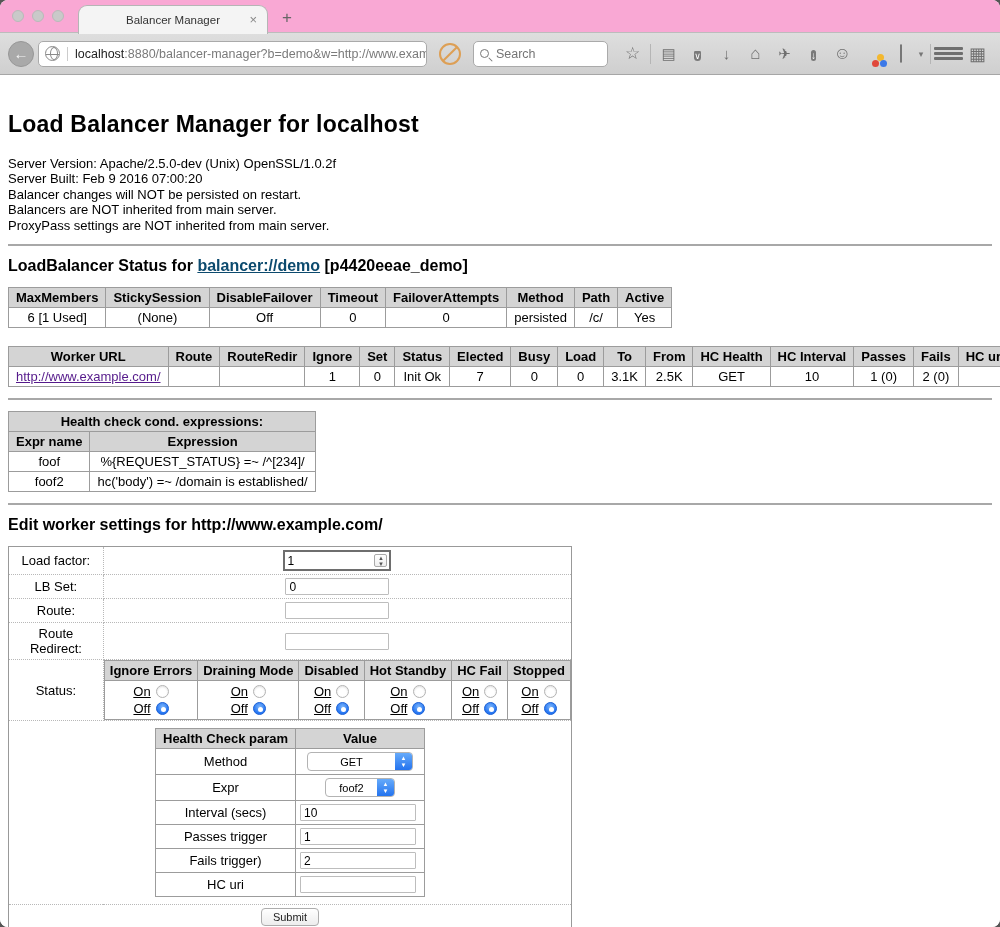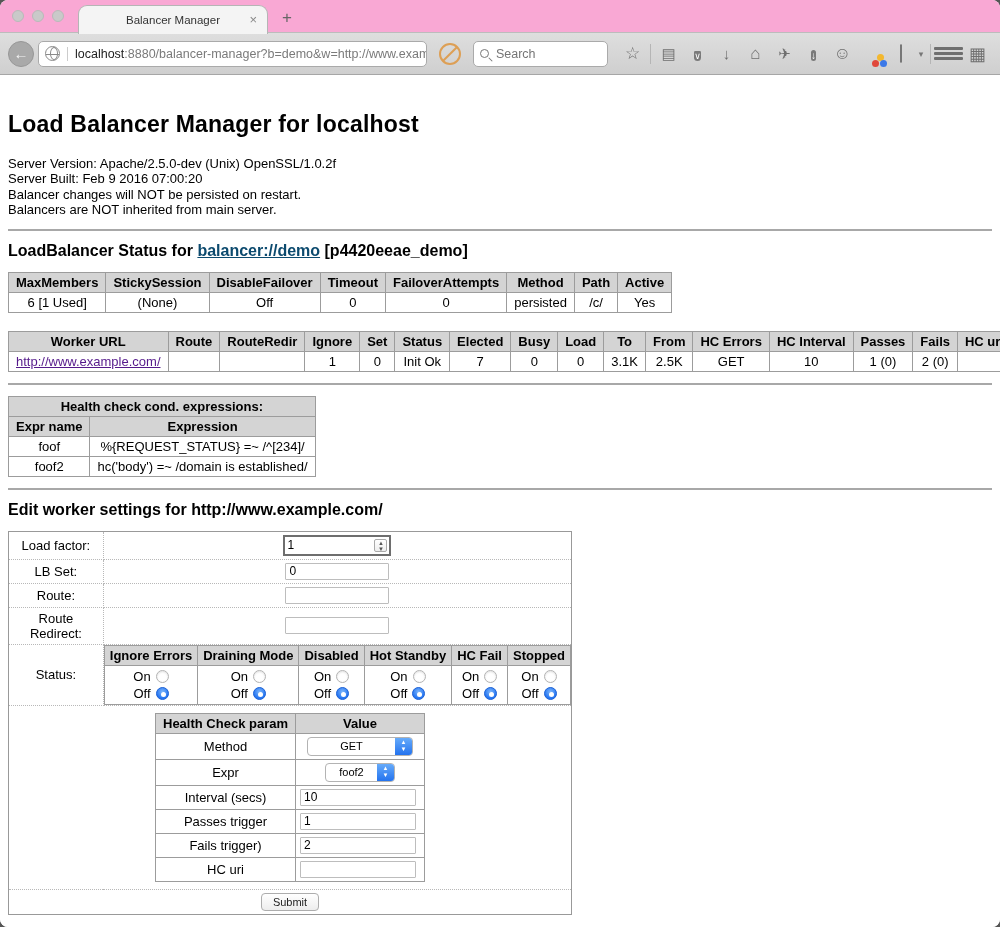--- a/index.html
+++ b/index.html
@@ -81,21 +81,21 @@
               font-family:inherit; border-radius:1px; }
   .numwrap { display:inline-flex; align-items:center; border:2px solid #6e6e6e; height:21px; width:108px;
              padding:0 2px; background:#fff; }
   .numwrap input { border:none; outline:none; flex:1; width:70px; font-size:12px; font-family:inherit; }
   .spin { width:13px; height:13px; border:1px solid #aaa; border-radius:2px; font-size:6px; line-height:6px;
           text-align:center; color:#555; background:linear-gradient(#fff,#eee); }
 
   table.status { border-collapse:collapse; width:100%; font-size:13px; }
   table.status th { border:1px solid #9c9c9c; background:#d4d4d4; padding:2px 5px; white-space:nowrap; }
   table.status td { border:1px solid #9c9c9c; padding:2px 4px; }
-  .radio-line { display:flex; justify-content:center; align-items:center; gap:5px; line-height:17px; }
+  .radio-line { display:flex; justify-content:center; align-items:center; gap:5px; line-height:17px;text-decoration:underline; }
   .radio { width:13px; height:13px; border-radius:50%; display:inline-block; }
   .radio.off { background:#fff; border:1px solid #b3b3b3; box-shadow:inset 0 1px 2px rgba(0,0,0,.12); }
   .radio.on { background:radial-gradient(circle at 50% 35%, #7db6fa, #2374f2 70%); border:1px solid #1f63d6; position:relative; }
   .radio.on:after { content:""; position:absolute; left:4px; top:4px; width:5px; height:5px; border-radius:50%; background:#fff; }
 
   table.hc { border-collapse:collapse; margin:4px auto; font-size:13px; width:270px; }
   table.hc th { border:1px solid #9c9c9c; background:#d4d4d4; padding:2px 6px; }
   table.hc td { border:1px solid #9c9c9c; padding:3px 4px; }
   .hc-label { width:140px; text-align:center; }
   .mac-select { display:inline-flex; align-items:center; border:1px solid #b3b3b3; border-radius:4px;
@@ -158,20 +158,21 @@
   </div>
 
   <div class="content">
     <h1>Load Balancer Manager for localhost</h1>
 
     <div class="info">
       <p>Server Version: Apache/2.5.0-dev (Unix) OpenSSL/1.0.2f</p>
       <p>Server Built: Feb 9 2016 07:00:20</p>
       <p>Balancer changes will NOT be persisted on restart.</p>
       <p>Balancers are NOT inherited from main server.</p>
+      <p>ProxyPass settings are NOT inherited from main server.</p>
     </div>
 
     <hr class="rule">
 
     <h3><span>LoadBalancer Status for </span><a href="#">balancer://demo</a><span> [p4420eeae_demo]</span></h3>
 
     <table class="data mb10">
       <tbody>
           <tr>
         <th>MaxMembers</th>
@@ -203,21 +204,21 @@
         <th>Route</th>
         <th>RouteRedir</th>
         <th>Ignore</th>
         <th>Set</th>
         <th>Status</th>
         <th>Elected</th>
         <th>Busy</th>
         <th>Load</th>
         <th>To</th>
         <th>From</th>
-        <th>HC Errors</th>
+        <th>HC Health</th>
         <th>HC Interval</th>
         <th>Passes</th>
         <th>Fails</th>
         <th>HC uri</th>
 
       </tr>
       <tr>
         <td class="worker-url-cell"><a href="#">http://www.example.com/</a></td>
         <td></td>
         <td></td>

